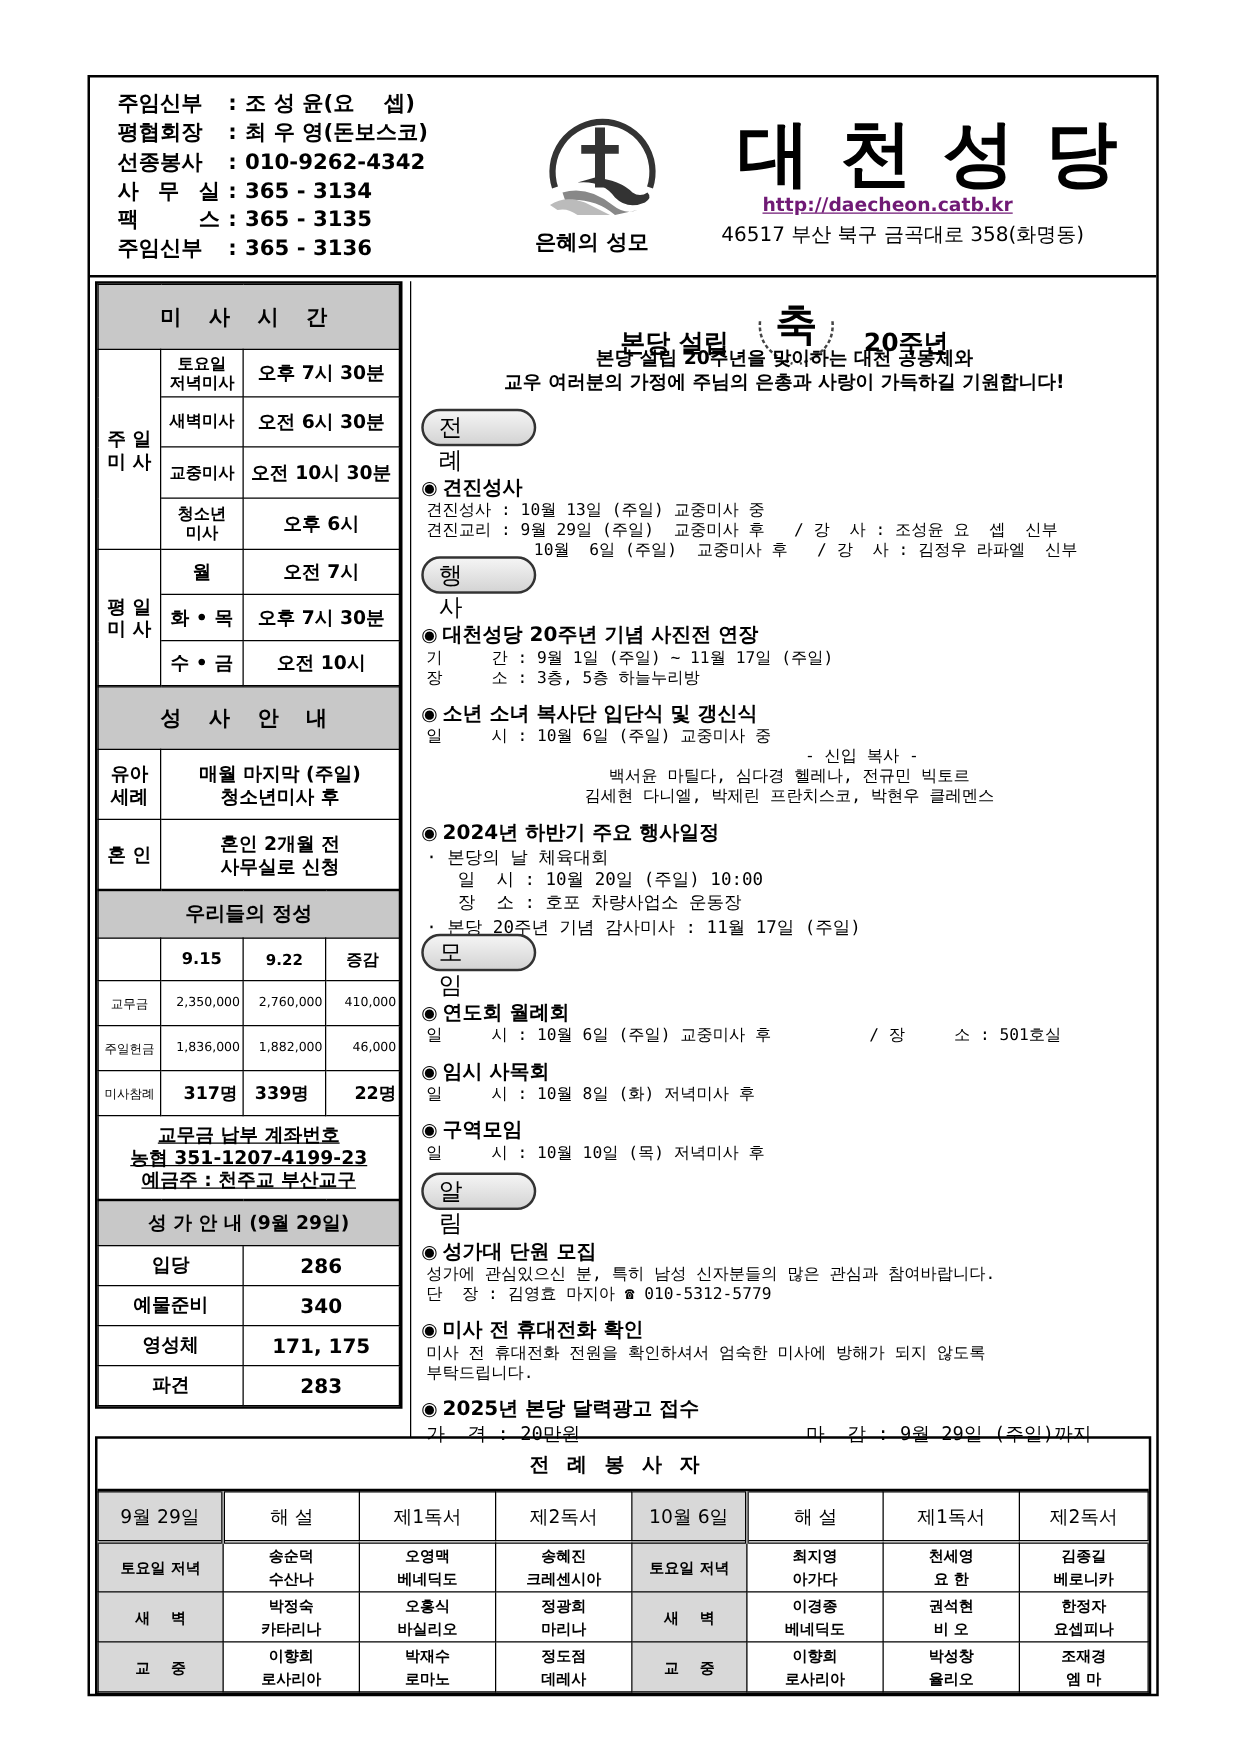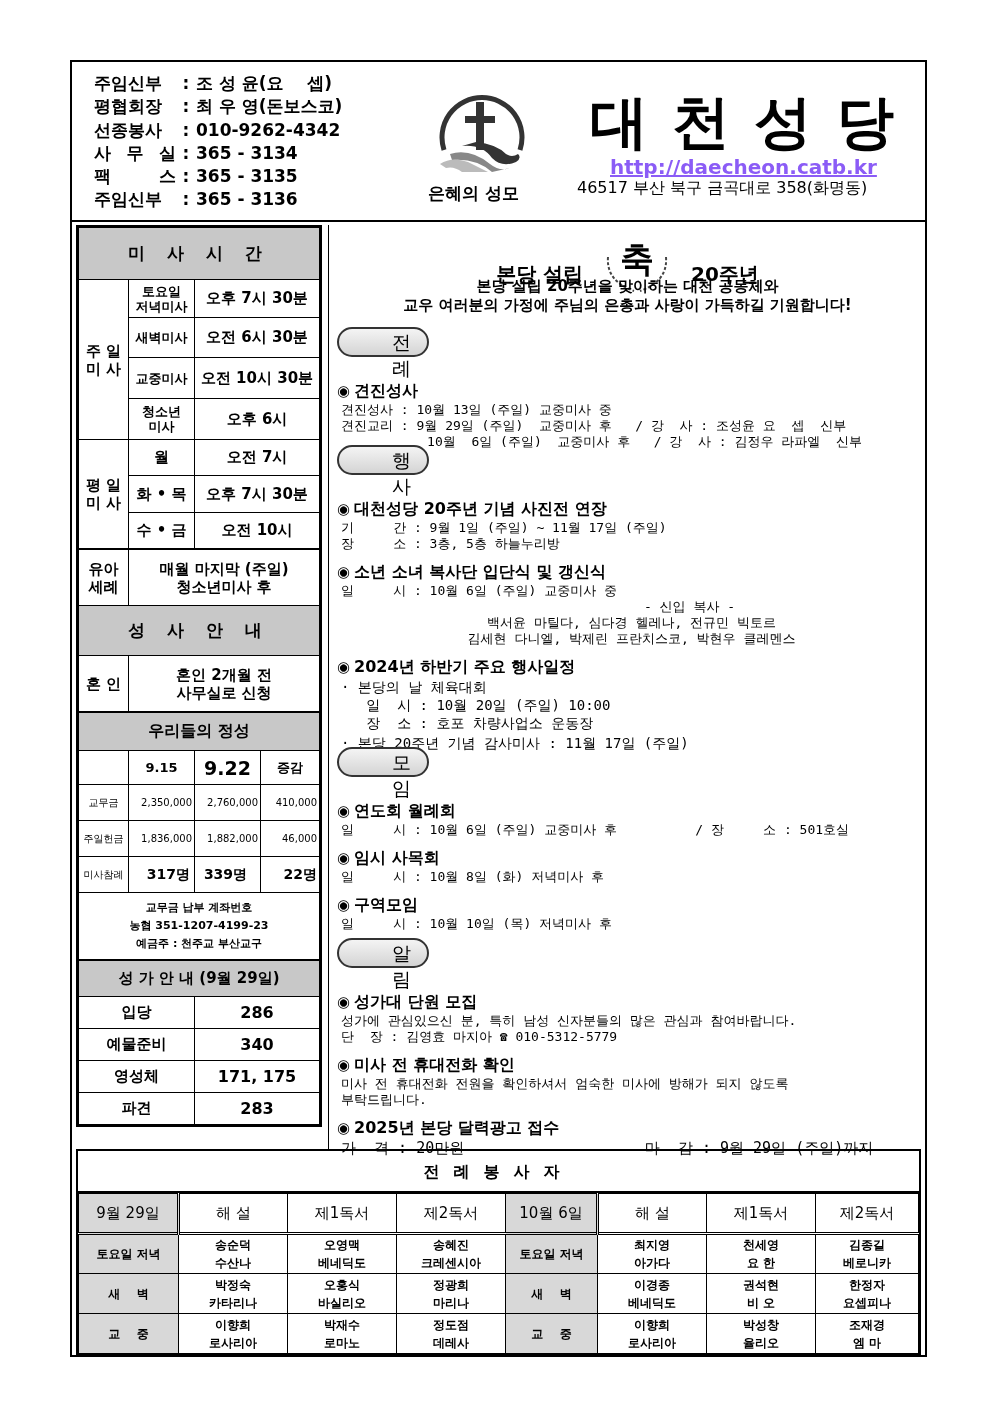--- a/index.html
+++ b/index.html
@@ -10,41 +10,41 @@
 
   
   .header { position: absolute; left: 0; top: 0; width: 853px; height: 160px; border-bottom: 2px solid #000; }
   .info { position: absolute; left: 22px; top: 10px; font-size: 17px; line-height: 23.3px; font-weight: bold; }
   .info .row { display: flex; white-space: pre; }
   .info .lbl { width: 82px; display: inline-block; text-align: justify; text-align-last: justify; }
   .info .sep { width: 20px; text-align: center; }
   .logo { position: absolute; left: 360px; top: 26px; width: 100px; height: 90px; }
   .logo-caption { position: absolute; left: 356px; top: 120px; font-size: 17px; font-weight: bold; }
   .title { position: absolute; left: 518px; top: 22px; font-size: 58px; font-weight: bold; letter-spacing: 24px; font-family: "DejaVu Sans", sans-serif; }
-  .url { position: absolute; left: 538px; top: 93px; font-size: 20px; font-weight: bold; color: #8b5cf6; text-decoration: underline; }
+  .url { position: absolute; left: 538px; top: 93px; font-size: 15px; font-weight: bold; color: #701a75; text-decoration: underline; }
   .addr { position: absolute; left: 505px; top: 116px; font-size: 16px; font-weight: normal; }
 
   
   .left { position: absolute; left: 4px; top: 163px; width: 246px; border: 2px solid #000; }
   table.lt { border-collapse: collapse; width: 100%; table-layout: fixed; }
   table.lt td { border: 1px solid #000; text-align: center; vertical-align: middle; font-weight: bold; }
   .gray { background: #c8c8c8; }
   .sechead { font-size: 17px; letter-spacing: 8px; height: 52px; }
   .mass-time { font-size: 15px; }
   .mass-kind { font-size: 13px; line-height: 15px; }
   .sidelab { font-size: 15px; line-height: 18px; }
   .small { font-size: 10px; font-weight: normal !important; }
-  .acct { font-size: 11px; line-height: 18px; padding: 6px 0; }
+  .acct { font-size: 15px; line-height: 18px; padding: 6px 0; text-decoration: underline; }
 
   
   .right { position: absolute; left: 256px; top: 163px; width: 597px; height: 925px; border-left: 1px solid #000; }
   .banner { position: absolute; left: 0; width: 597px; text-align: center; font-weight: bold; }
   .banner1 { top: 20px; font-size: 20px; }
   .banner2 { top: 52px; font-size: 15px; line-height: 19px; }
-  .pill { position: relative; display: inline-block; width: 92px; height: 30px; border: 2px solid #333; border-radius: 16px; background: linear-gradient(#f4f4f4, #d4d4d4); font-size: 19px; letter-spacing: 16px; text-align: right; line-height: 26px; padding-left: 12px; }
+  .pill { position: relative; display: inline-block; width: 92px; height: 30px; border: 2px solid #333; border-radius: 16px; background: linear-gradient(#f4f4f4, #d4d4d4); font-size: 19px; letter-spacing: 16px; text-align: left; line-height: 26px; padding-left: 12px; }
   .pill-shadow { position: absolute; left: 70px; top: 12px; width: 50px; height: 16px; background: #bbb; border-radius: 0 10px 10px 0; z-index: -1; }
   .sec { position: absolute; left: 8px; width: 585px; }
   .item-title { font-size: 16px; font-weight: bold; margin-top: 2px; }
   .item-title .bullet { font-size: 15px; margin-right: 4px; }
   .line { font-family: "DejaVu Sans Mono", monospace; font-size: 13px; line-height: 16px; padding-left: 4px; white-space: pre; }
   .center { text-align: center; }
   .gap { height: 8px; }
 
   
   .bottom { position: absolute; left: 4px; top: 1087px; width: 845px; border: 2px solid #000; }
@@ -135,29 +135,29 @@
       </tr>
     </tbody>
       </table>
 
     <table class="lt">
       <colgroup>
           <col style="width:50px">
           <col>
         </colgroup>
       <tbody>
-          <tr style="height:56px">
+          <tr>
+            <td colspan="2" class="gray sechead" style="height:50px">성 사 안 내</td>
+          </tr>
+      <tr style="height:56px">
         <td class="sidelab" style="white-space:pre-line">유아
 세례</td>
         <td class="sidelab" style="white-space:pre-line">매월 마지막 (주일)
 청소년미사 후</td>
       </tr>
-      <tr>
-            <td colspan="2" class="gray sechead" style="height:50px">성 사 안 내</td>
-          </tr>
       <tr style="height:56px">
         <td class="sidelab">혼 인</td>
         <td class="sidelab" style="white-space:pre-line">혼인 2개월 전
 사무실로 신청</td>
       </tr>
     </tbody>
       </table>
 
     <table class="lt">
       <colgroup>
@@ -166,21 +166,21 @@
           <col style="width:66px">
           <col>
         </colgroup>
       <tbody>
           <tr>
             <td colspan="4" class="gray" style="height:38px;font-size:16px">우리들의 정성</td>
           </tr>
       <tr style="height:34px">
         <td></td>
         <td style="font-size:13px">9.15</td>
-        <td style="font-size:19px">9.22</td>
+        <td style="font-size:12px">9.22</td>
         <td style="font-size:13px">증감</td>
       </tr>
       <tr style="height:36px">
         <td class="small">교무금</td>
         <td class="small" style="text-align:right;padding-right:2px">2,350,000</td>
         <td class="small" style="text-align:right;padding-right:2px">2,760,000</td>
         <td class="small" style="text-align:right;padding-right:2px">410,000</td>
       </tr>
       <tr style="height:36px">
         <td class="small">주일헌금</td>

